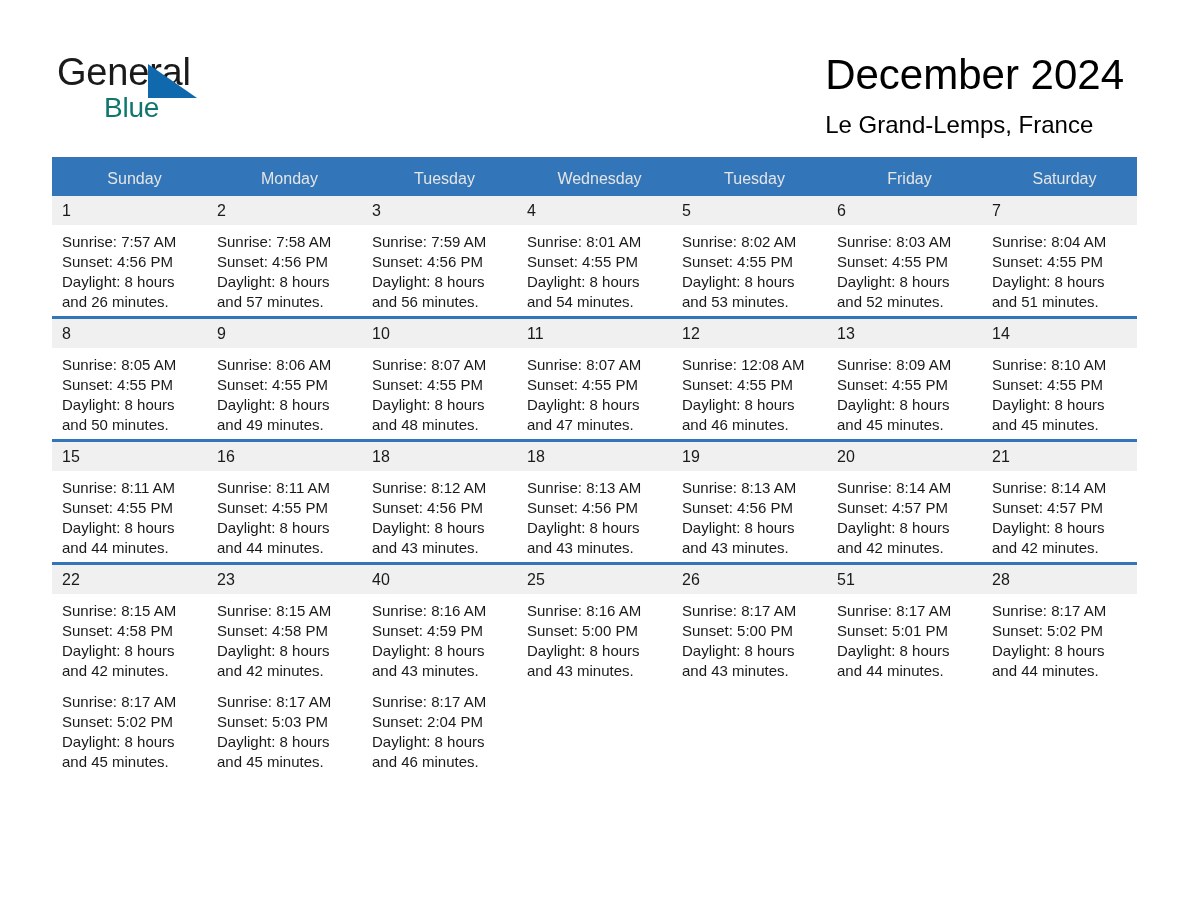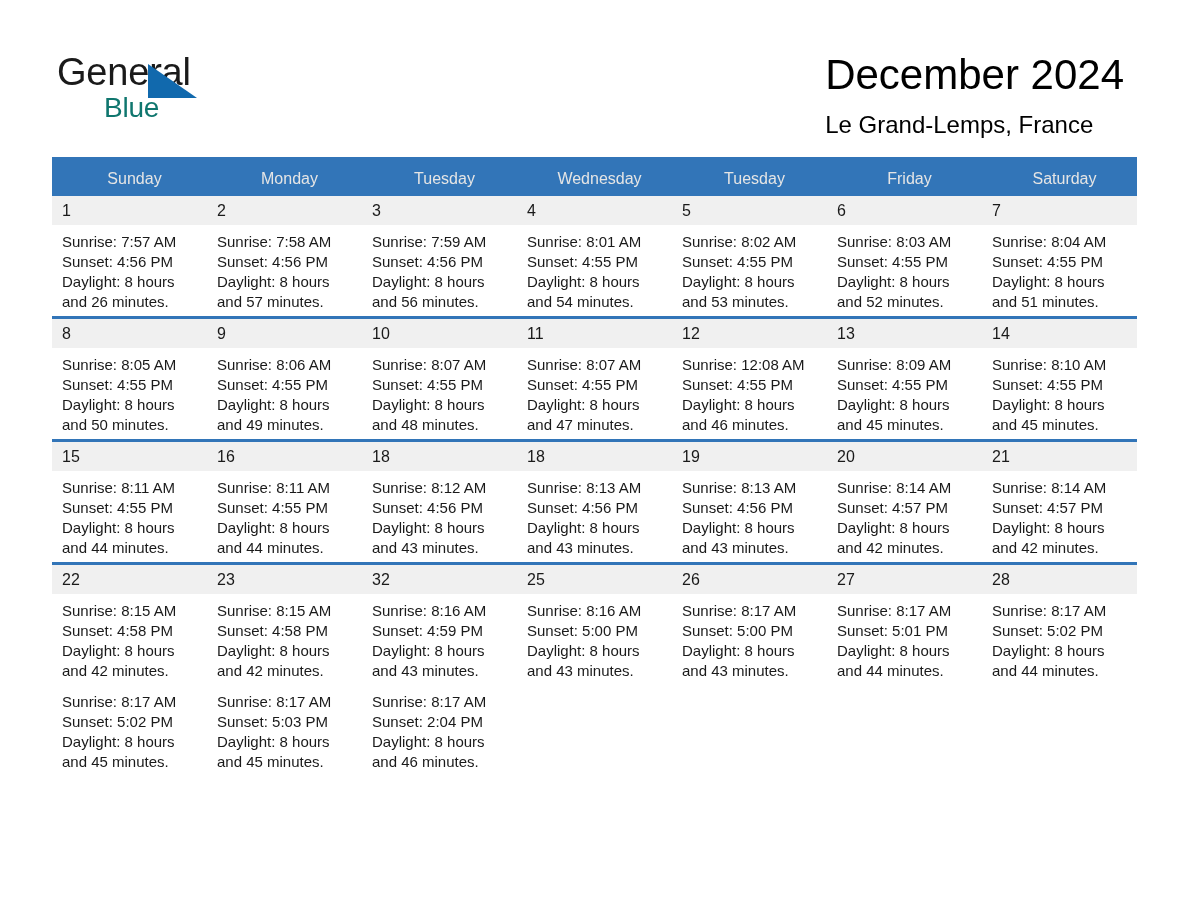--- a/index.html
+++ b/index.html
@@ -380,24 +380,24 @@
           <div>Sunset: 4:57 PM</div>
           <div>Daylight: 8 hours</div>
           <div>and 42 minutes.</div>
         </div>
           </td>
       </tr>
 
       <tr class="date-row">
         <td>22</td>
         <td>23</td>
-        <td>32</td>
+        <td>40</td>
         <td>25</td>
         <td>26</td>
-        <td>27</td>
+        <td>51</td>
         <td>28</td>
       </tr>
       <tr class="info-row">
         <td>
             <div class="info">
           <div>Sunrise: 8:15 AM</div>
           <div>Sunset: 4:58 PM</div>
           <div>Daylight: 8 hours</div>
           <div>and 42 minutes.</div>
         </div>

